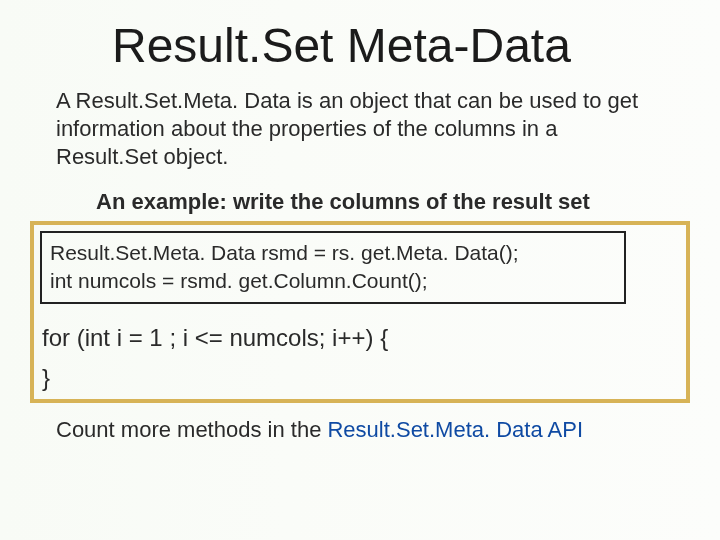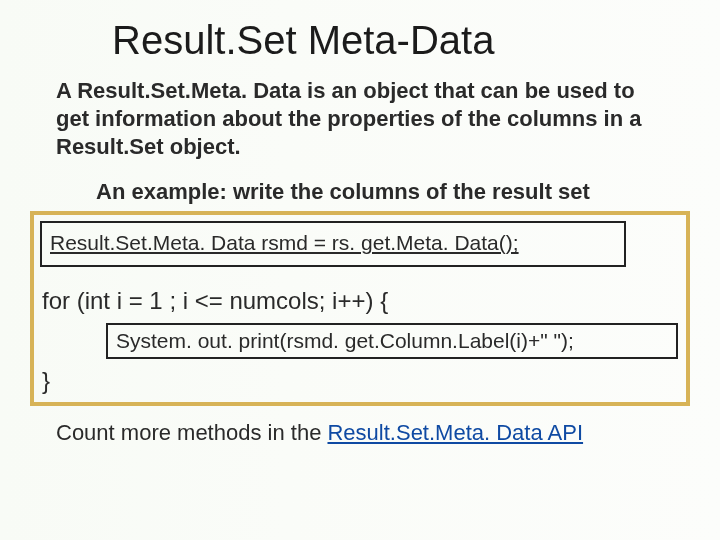--- a/index.html
+++ b/index.html
@@ -10,84 +10,79 @@
     overflow: hidden;
   }
   body {
     background:
       linear-gradient(to right, #f8fbf6 0%, #fafcf8 40%, #fcfdfb 100%);
     font-family: Arial, "Segoe UI", sans-serif;
     color: #2a2a2a;
     position: relative;
   }
   .title {
-    font-size: 40px;
+    font-size: 48px;
     font-weight: 400;
     padding: 18px 0 6px 112px;
     color: #1b1b1b;
   }
   .body-text {
     font-size: 22px;
     line-height: 1.28;
     padding: 8px 60px 0 56px;
-    font-weight: bold;
   }
   .example-text {
     font-size: 22px;
     padding: 18px 60px 0 96px;
     font-weight: bold;
   }
   .code-box-outer {
     margin: 6px 30px 0 30px;
     border: 4px solid #d7b357;
     padding: 0;
   }
   .code-box-inner-top {
     border: 2px solid #222;
     margin: 6px 60px 14px 6px;
     padding: 6px 8px 8px 8px;
     font-size: 21px;
     line-height: 1.3;
-    text-decoration: underline;
   }
   .code-box-middle {
     padding: 4px 8px 4px 8px;
     font-size: 24px;
     line-height: 1.35;
   }
   .code-box-inner-bottom {
     border: 2px solid #222;
     margin: 2px 8px 2px 72px;
     padding: 4px 8px;
     font-size: 21px;
   }
   .footer-text {
     font-size: 22px;
     padding: 14px 40px 0 56px;
   }
   .link {
     color: #0f4aa3;
-    text-decoration: underline;
   }
 </style>
 </head>
 <body>
 
 <div class="title">Result.Set Meta-Data</div>
 
 <div class="body-text">A Result.Set.Meta. Data is an object that can be used to get information about the properties of the columns in a Result.Set object.</div>
 
 <div class="example-text">An example: write the columns of the result set</div>
 
 <div class="code-box-outer">
   <div class="code-box-inner-top">
     <div>Result.Set.Meta. Data rsmd = rs. get.Meta. Data();</div>
+    <div>int numcols = rsmd. get.Column.Count();</div>
   </div>
   <div class="code-box-middle">for (int i = 1 ; i &lt;= numcols; i++) {</div>
-  <div class="code-box-inner-bottom">
-    <span>System. out. print(rsmd. get.Column.Label(i)+"  ");</span>
-  </div>
   <div class="code-box-middle">}</div>
 </div>
 
 <div class="footer-text">
   <span>Count more methods in the </span><span class="link">Result.Set.Meta. Data API</span>
 </div>
 
 </body></html>

